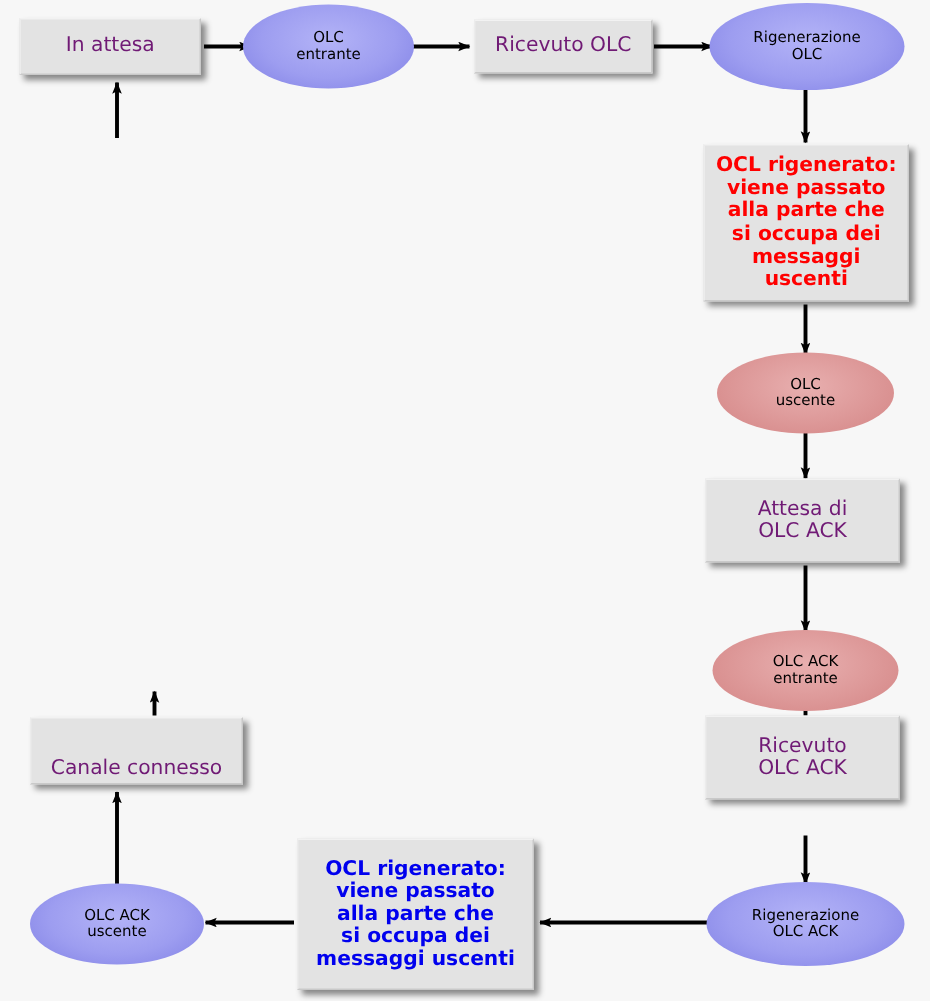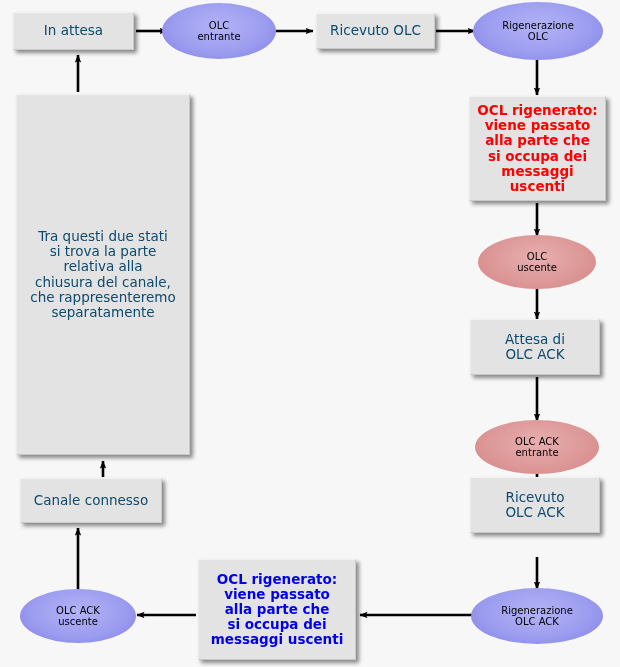--- a/index.html
+++ b/index.html
@@ -61,21 +61,21 @@
   .ellipse.red {
     background: radial-gradient(ellipse at 50% 42%, #e8afaf 0%, #dd9898 55%, #d88e8e 78%, rgba(216,142,142,0.35) 93%, rgba(247,247,247,0) 100%);
   }
   .txt {
     display: block;
     width: 100%;
     white-space: pre-line;
   }
   .red-text { color: #ff0000; font-weight: bold; font-size: 13.5px; }
   .blue-text { color: #0000ee; font-weight: bold; font-size: 13.5px; }
-  .note-text { color: #0c4a6e; font-size: 13.5px; }
+  .note-text { color: #701a75; font-size: 13.5px; }
 </style>
 </head>
 <body>
 
 <div id="diagram">
 
   <svg id="edges" viewBox="0 0 620 667">
     <defs>
       <marker id="ah" markerWidth="9" markerHeight="9" refX="7.5" refY="3.2" orient="auto" markerUnits="userSpaceOnUse">
         <path d="M0,0 L8,3.2 L0,6.4 L1.6,3.2 z" fill="#000"></path>
@@ -170,26 +170,18 @@
 alla parte che
 si occupa dei
 messaggi uscenti</span>
   </div>
 
   <div class="node ellipse blue" style="left:20px; top:589px; width:116px; height:54px;">
     <span class="txt">OLC ACK
 uscente</span>
   </div>
 
-  <div class="node box" style="left:20px; top:478px; width:142px; height:45px;">
+  <div class="node box" style="left:20px; top:478px; width:142px; height:45px;align-items:flex-end;">
     <span class="txt note-text">Canale connesso</span>
   </div>
 
-  <div class="node box" style="left:16px; top:94px; width:174px; height:361px;">
-    <span class="txt note-text">Tra questi due stati
-si trova la parte
-relativa alla
-chiusura del canale,
-che rappresenteremo
-separatamente</span>
-  </div>
 
 </div>
 
 </body></html>

